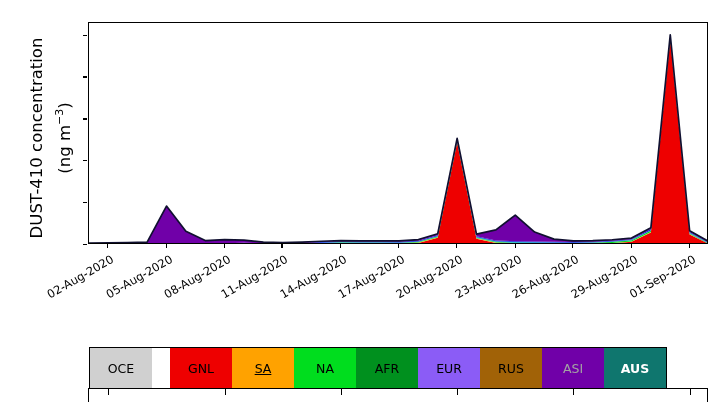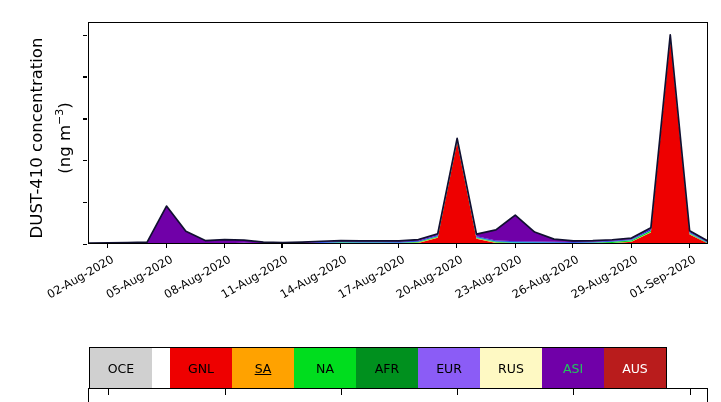--- a/index.html
+++ b/index.html
@@ -224,27 +224,27 @@
       </div>
       <div class="legend-cell" style="background: rgb(0, 221, 30); color: rgb(0, 0, 0);">
         <span>NA</span>
       </div>
       <div class="legend-cell" style="background: rgb(0, 144, 30); color: rgb(0, 0, 0);">
         <span>AFR</span>
       </div>
       <div class="legend-cell" style="background: #8b5cf6; color: rgb(0, 0, 0);">
         <span>EUR</span>
       </div>
-      <div class="legend-cell" style="background: #fef9c3; color: rgb(0, 0, 0);">
+      <div class="legend-cell" style="background: #a16207; color: rgb(0, 0, 0);">
         <span>RUS</span>
       </div>
-      <div class="legend-cell" style="background: rgb(112, 0, 168); color: #22c55e;">
+      <div class="legend-cell" style="background: rgb(112, 0, 168); color: #a3a3a3;">
         <span>ASI</span>
       </div>
-      <div class="legend-cell" style="background: #b91c1c; color: rgb(255, 255, 255);">
+      <div class="legend-cell" style="background: #0f766e; color: rgb(255, 255, 255); font-weight: bold;">
         <span>AUS</span>
       </div>
     </div>
 
   <div id="lower-panel">
       <div class="lower-tick" style="left: 19.22px;"></div>
       <div class="lower-tick" style="left: 135.78px;"></div>
       <div class="lower-tick" style="left: 251.72px;"></div>
       <div class="lower-tick" style="left: 368.28px;"></div>
       <div class="lower-tick" style="left: 484.22px;"></div>

